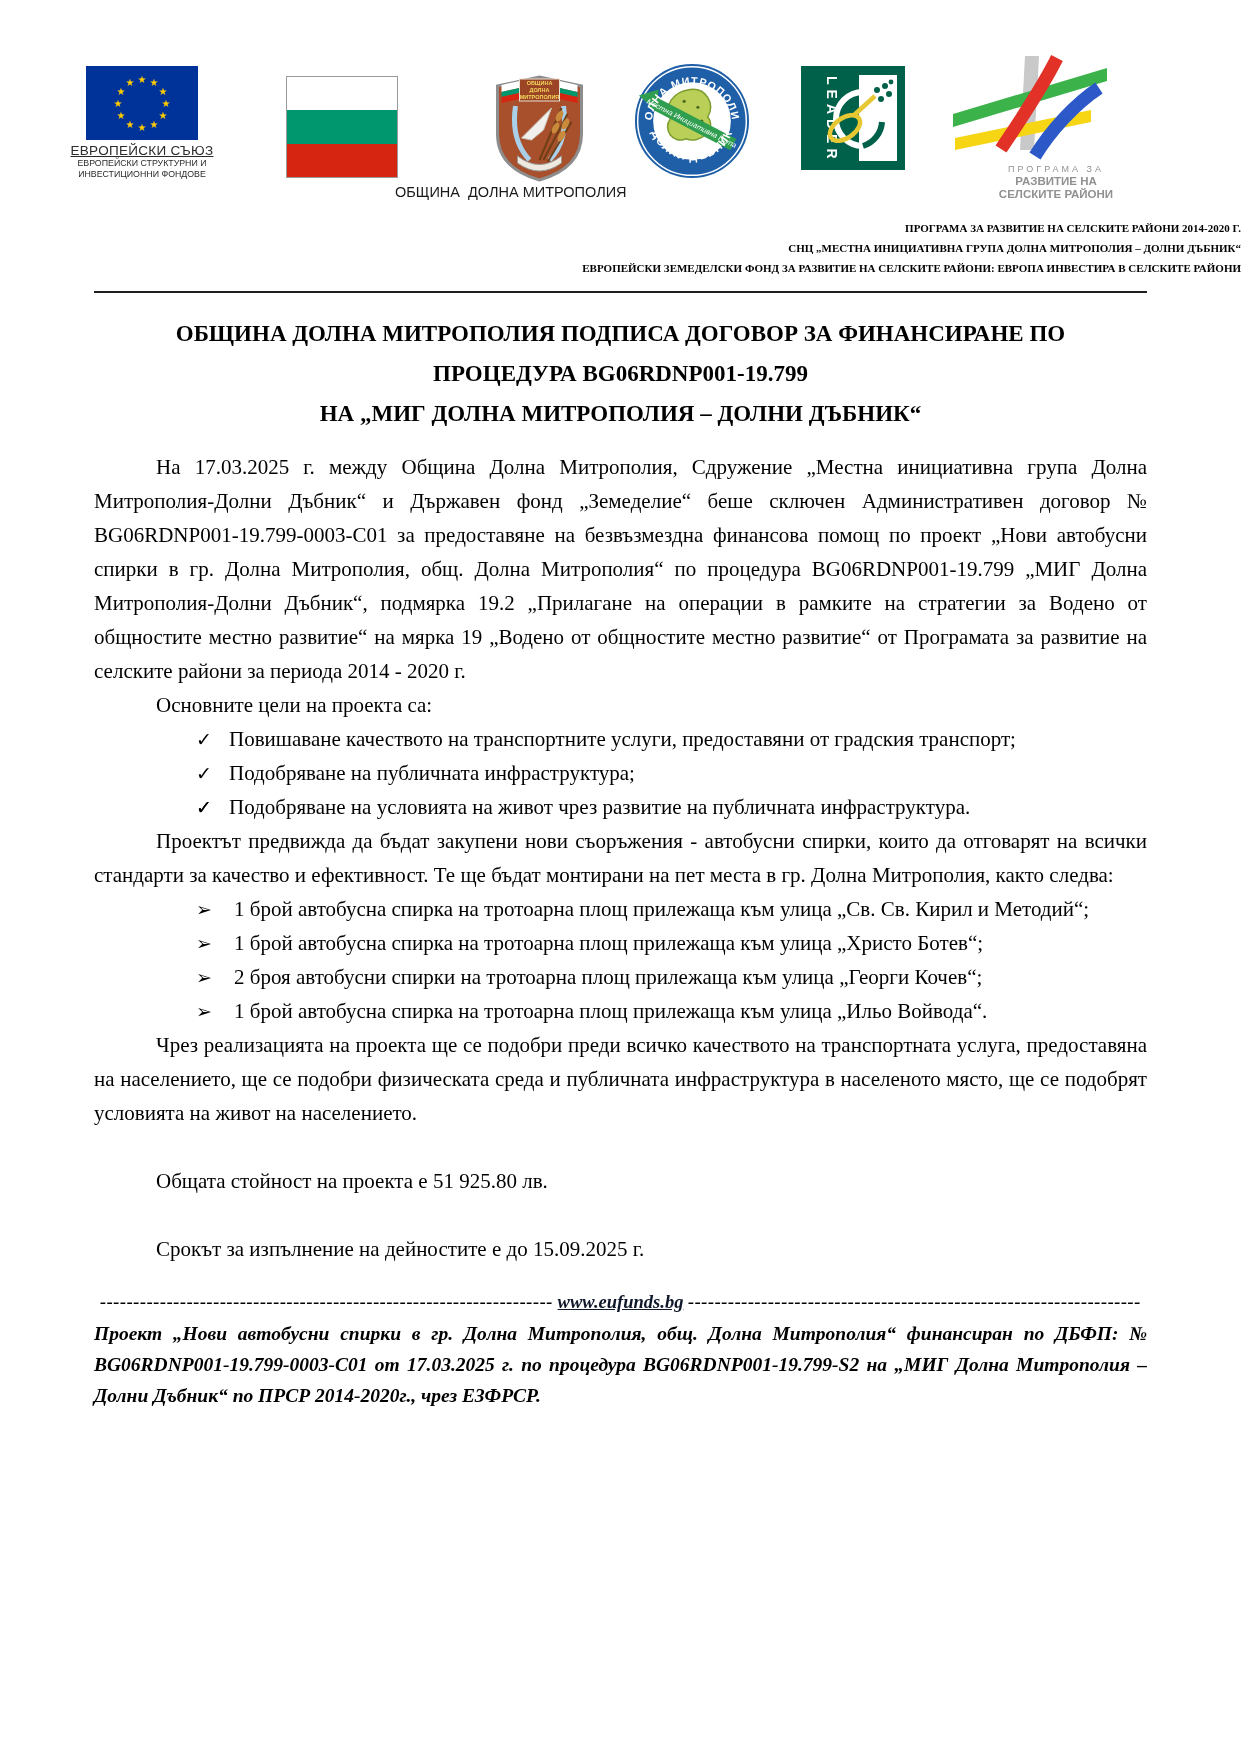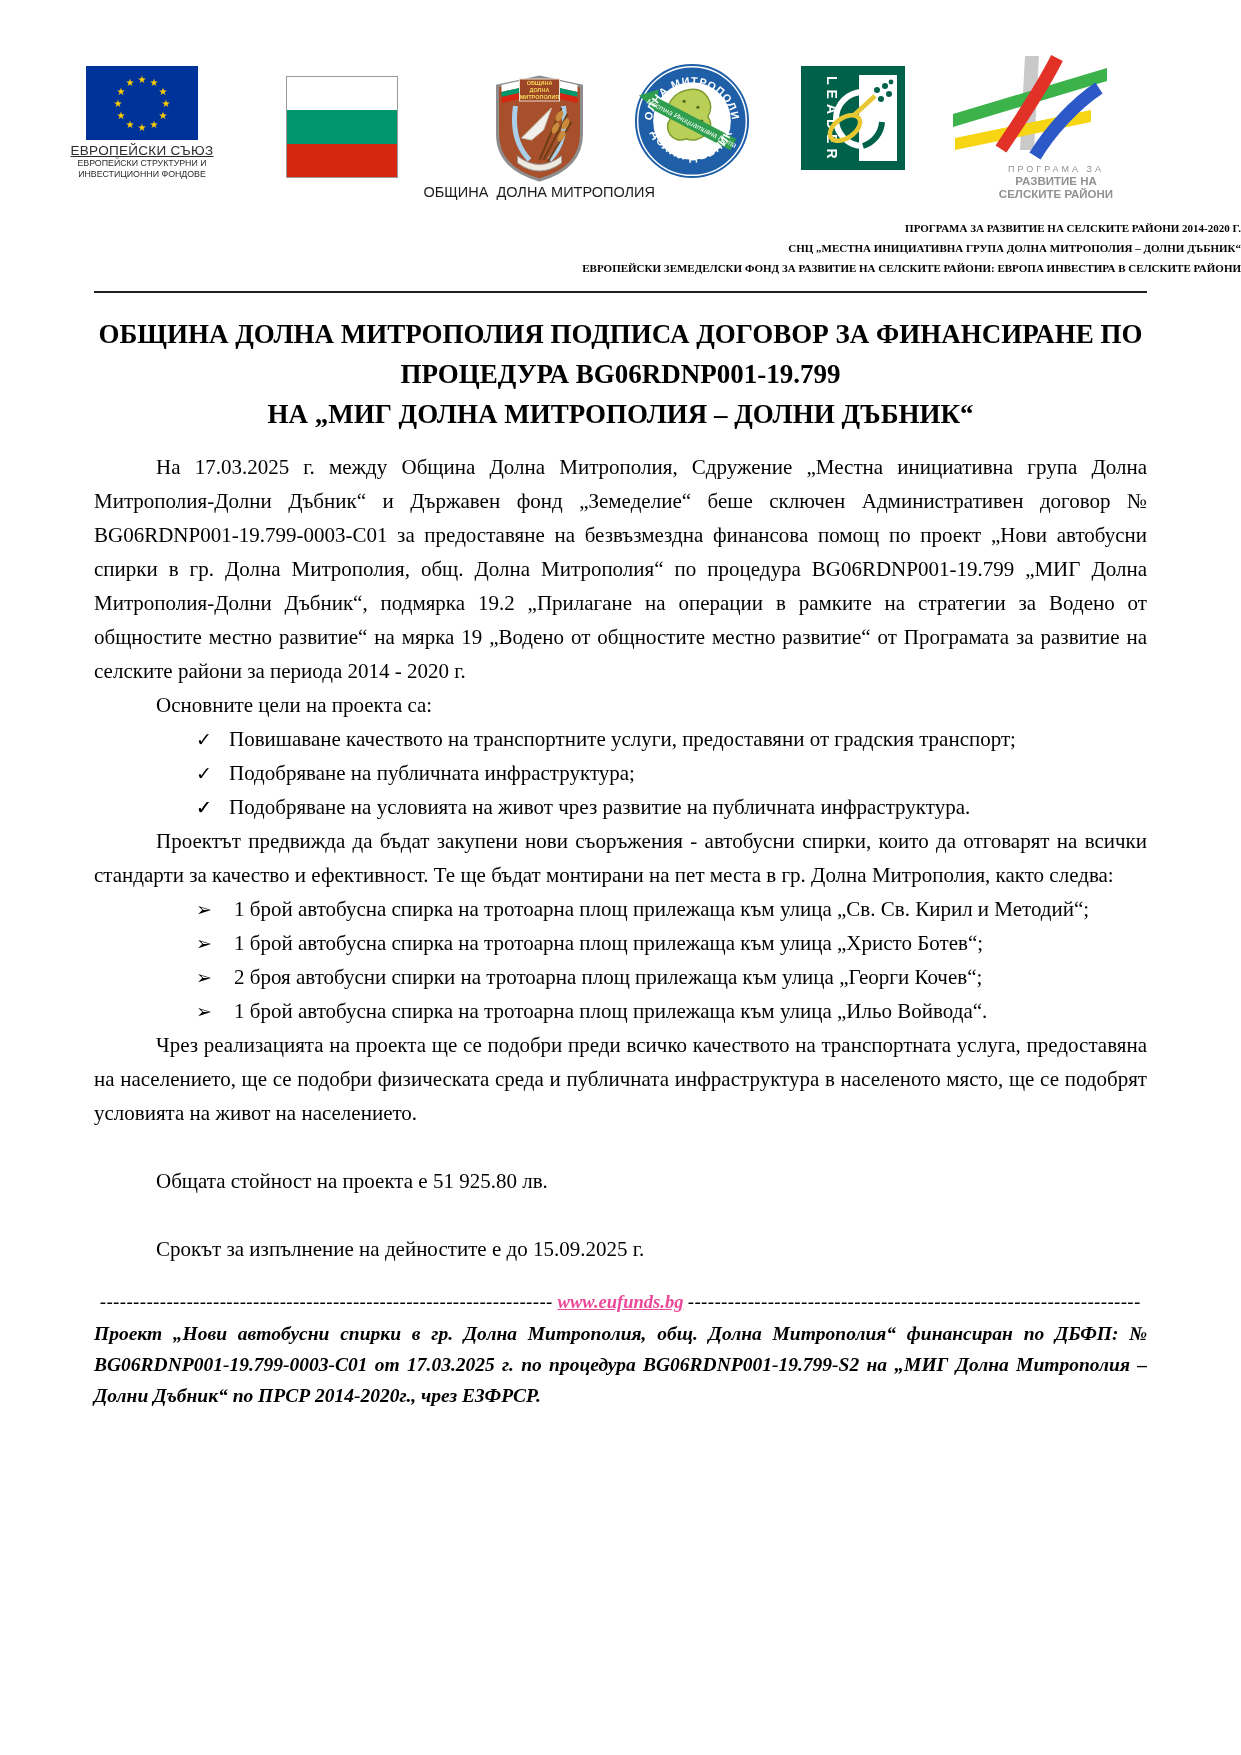--- a/index.html
+++ b/index.html
@@ -10,43 +10,43 @@
   
   .logo-row{position:relative;height:152px;padding-top:56px;}
   .logo{position:absolute;}
   .eu-block{left:67px;top:66px;width:150px;text-align:center;font-family:"Liberation Sans",sans-serif;}
   .eu-flag{display:block;margin:0 auto;}
   .eu-name{font-size:13.5px;color:#2b2b2b;margin-top:3px;letter-spacing:.3px;text-decoration:underline;}
   .eu-sub{font-size:8.8px;color:#2b2b2b;line-height:11px;}
   .bg-flag{left:286px;top:76px;width:112px;height:102px;border:1px solid #9a9a9a;box-sizing:border-box;}
   .bg-flag .stripe{height:33.4px;}
   .coat{left:487px;top:72px;}
-  .coat-caption{left:395px;top:184px;width:260px;text-align:right;
+  .coat-caption{left:395px;top:184px;width:260px;text-align:left;
     font-family:"Liberation Sans",sans-serif;font-size:14.5px;color:#1a1a1a;white-space:pre;}
   .mig{left:633px;top:62px;}
   .leader{left:801px;top:66px;}
   .rdp{left:941px;top:52px;}
   
   .program-header{text-align:right;font-weight:bold;font-size:11px;line-height:20px;margin-top:10px;}
   .separator{margin:13px 94px 0;border-bottom:2px solid #1f1f1f;}
   
-  .doc-title{text-align:center;font-weight:bold;font-size:27px;line-height:40px;margin-top:21px;}
+  .doc-title{text-align:center;font-weight:bold;font-size:23px;line-height:40px;margin-top:21px;}
   
   .body-text{margin:16px 94px 0;font-size:21px;line-height:34px;text-align:justify;}
   .para{text-indent:62px;margin:0;}
   .list{list-style:none;margin:0;padding:0;}
   .list li{position:relative;margin-left:100px;padding-left:35px;text-align:justify;}
   .stops li{padding-left:40px;}
   .bullet{position:absolute;left:2px;top:0;font-family:"DejaVu Sans",sans-serif;font-size:19px;}
   .money,.deadline{text-indent:62px;margin:34px 0 0 0;}
   
   .footer{margin:0 94px;font-style:italic;font-weight:bold;}
   .footer-linkline{text-align:center;font-size:18.5px;margin-top:26px;white-space:nowrap;}
   .footer-linkline .dashes{letter-spacing:.5px;}
-  .eufunds-link{color:#ec4899;text-decoration:underline;}
+  .eufunds-link{color:#0f172a;text-decoration:underline;}
   .footer-note{font-size:19.5px;line-height:31px;text-align:justify;margin-top:5px;}
 </style>
 </head>
 <body>
 
 <div class="page">
 
   <div class="logo-row">
 
     <div class="logo eu-block">

